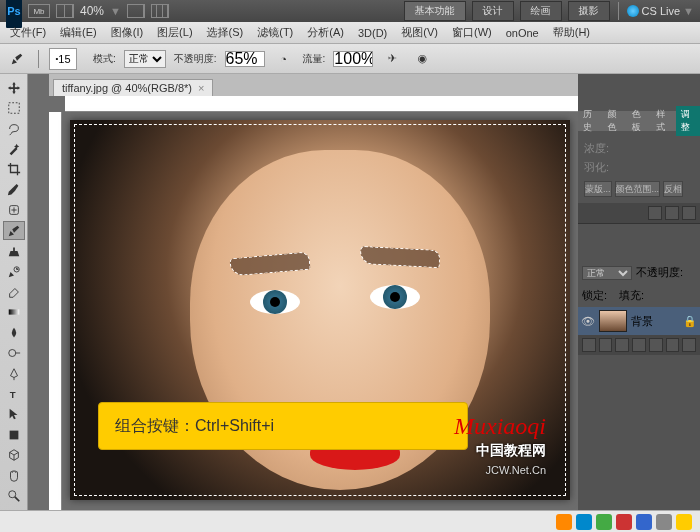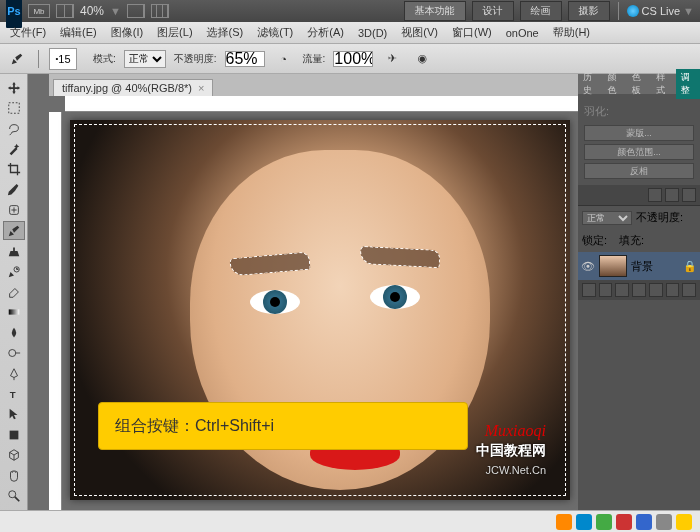--- a/index.html
+++ b/index.html
@@ -54,35 +54,35 @@
 .eye.right { left: 300px; top: 165px; }
 .iris { position: absolute; width: 24px; height: 24px; background: radial-gradient(#3a7a9a,#1a4a5a); border-radius: 50%; left: 13px; top: 0; }
 .pupil { position: absolute; width: 10px; height: 10px; background: #000; border-radius: 50%; left: 20px; top: 7px; }
 .brow { position: absolute; width: 80px; height: 18px; border: 1px dashed #fff; border-radius: 20px 40px 10px 60px; background: rgba(90,60,40,0.7); }
 .brow.left { left: 160px; top: 135px; transform: rotate(-5deg); }
 .brow.right { left: 290px; top: 128px; transform: rotate(3deg); }
 .lips { position: absolute; left: 240px; top: 320px; width: 90px; height: 30px; background: #d91818; border-radius: 40% 40% 50% 50%; }
 .marquee { position: absolute; inset: 4px; border: 1px dashed #fff; }
 
 .hint-box { position: absolute; left: 28px; bottom: 50px; width: 370px; height: 48px; background: #ffcc00; border: 1px solid #d4a800; border-radius: 4px; display: flex; align-items: center; padding: 0 16px; color: #333; font-size: 16px; }
-.signature { position: absolute; right: 24px; bottom: 60px; color: #d00; font-style: italic; font-family: cursive; font-size: 16px; }
+.signature { position: absolute; right: 24px; bottom: 60px; color: #d00; font-style: italic; font-family: cursive; font-size: 24px; }
 .watermark1 { position: absolute; right: 24px; bottom: 40px; color: #fff; font-size: 14px; font-weight: bold; text-shadow: 0 0 3px #000; }
 .watermark2 { position: absolute; right: 24px; bottom: 24px; color: #ddd; font-size: 11px; text-shadow: 0 0 2px #000; }
 
 
 .panels { width: 122px; background: #535353; display: flex; flex-direction: column; }
-.panel { border-bottom: 1px solid #333; }
+.panel { border-bottom: 1px solid #333; margin-top: 37px; }
 .panel-tabs { height: 20px; background: #6a6a6a; display: flex; align-items: center; }
 .panel-tabs .pt { padding: 2px 5px; color: #ccc; font-size: 9px; cursor: pointer; }
 .panel-tabs .pt.active { background: #0f766e; color: #fff; }
 .panel-body { padding: 6px; color: #ccc; font-size: 9px; }
 .mask-row { display: flex; align-items: center; gap: 6px; margin-bottom: 8px; }
 .mask-thumb { width: 28px; height: 22px; background: #333; border: 1px solid #222; }
 .slider-row { margin: 4px 0; color: #888; font-size: 9px; }
-.panel-btns { display: flex; flex-direction: column; gap: 3px; margin-top: 6px; }
+.panel-btns { display: flex; flex-direction: row; gap: 3px; margin-top: 6px; }
 .panel-btns button { height: 16px; background: #666; border: 1px solid #444; color: #bbb; font-size: 9px; }
 
 .layer-row { display: flex; align-items: center; gap: 4px; padding: 3px; background: #4a5f7a; }
 .layer-eye { width: 14px; height: 14px; display: flex; align-items: center; justify-content: center; color: #ccc; }
 .layer-thumb { width: 28px; height: 22px; background: linear-gradient(#e8c4a8,#6b4a33); border: 1px solid #222; }
 .layer-opts { display: flex; align-items: center; gap: 4px; padding: 4px; }
 .layer-opts select { font-size: 9px; background: #666; border: 1px solid #444; color: #ccc; width: 50px; }
 .panel-footer { height: 20px; background: #464646; display: flex; align-items: center; justify-content: flex-end; gap: 3px; padding: 0 4px; }
 .panel-footer .ficon { width: 14px; height: 14px; background: #555; border: 1px solid #333; }
 
@@ -322,20 +322,21 @@
   <div class="panels">
     <div class="panel">
       <div class="panel-tabs">
         <div class="pt">历史</div>
         <div class="pt">颜色</div>
         <div class="pt">色板</div>
         <div class="pt">样式</div>
         <div class="pt active">调整</div>
       </div>
       <div class="panel-body">
+        <div class="slider-row"><span>浓度:</span></div>
         <div class="slider-row"><span>羽化:</span></div>
         <div class="panel-btns">
           <button>蒙版...</button>
           <button>颜色范围...</button>
           <button>反相</button>
         </div>
       </div>
       <div class="panel-footer">
         <div class="ficon"></div>
         <div class="ficon"></div>

